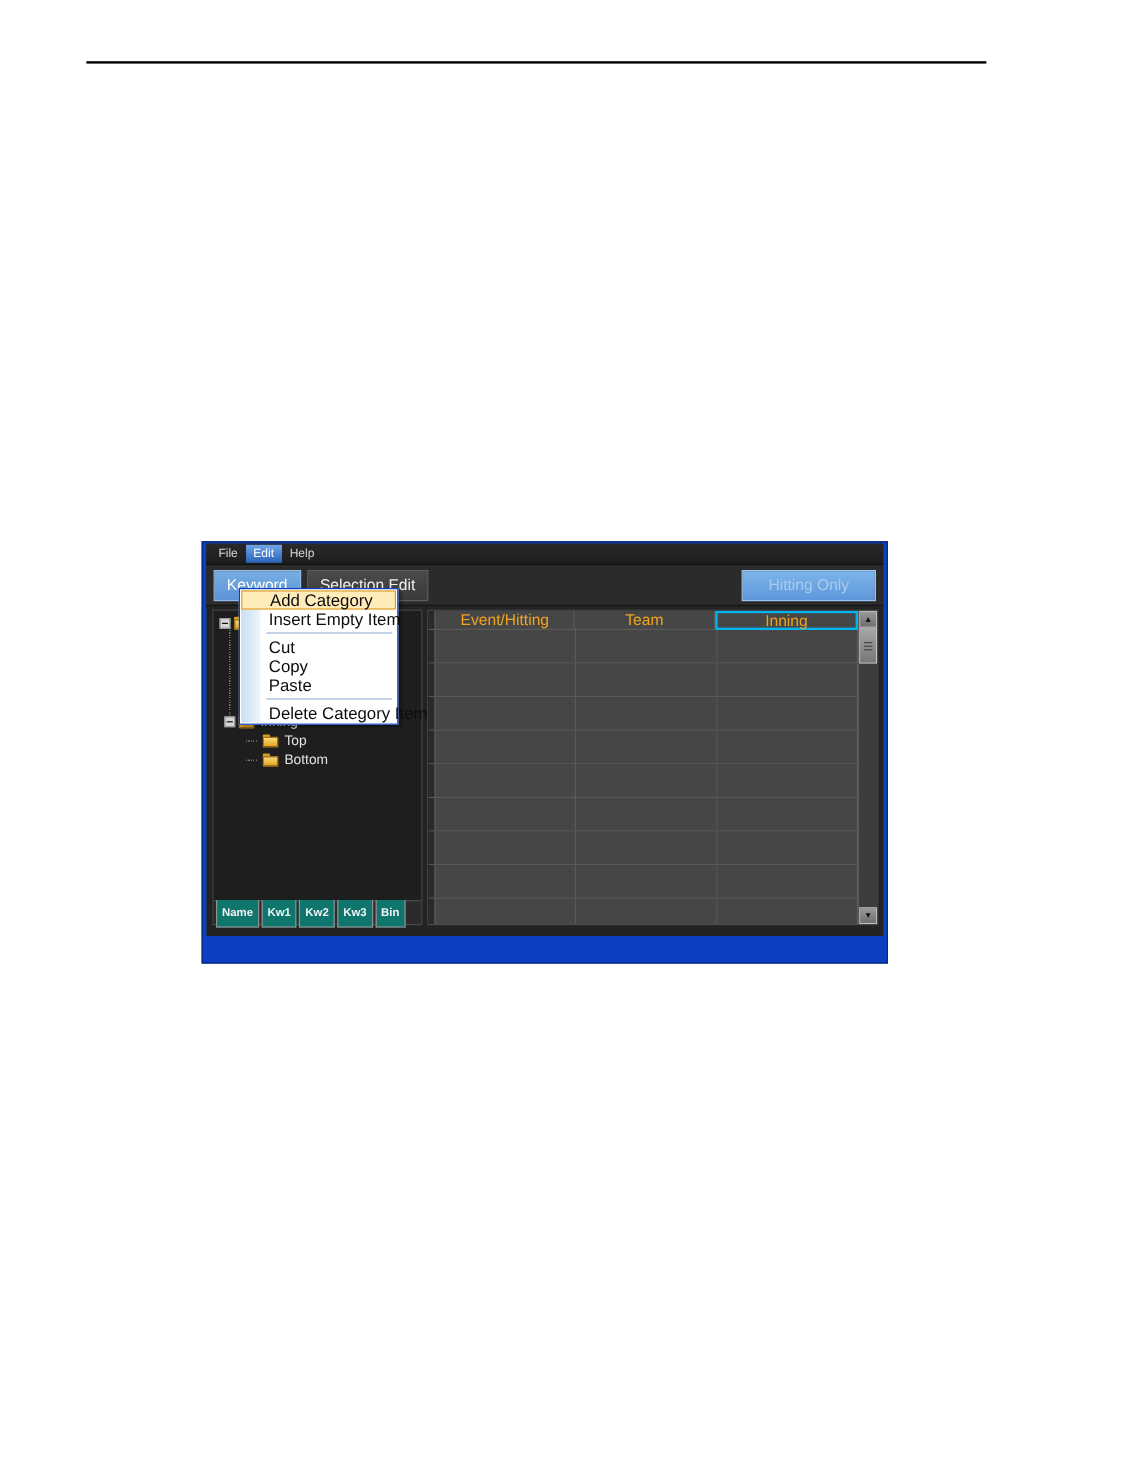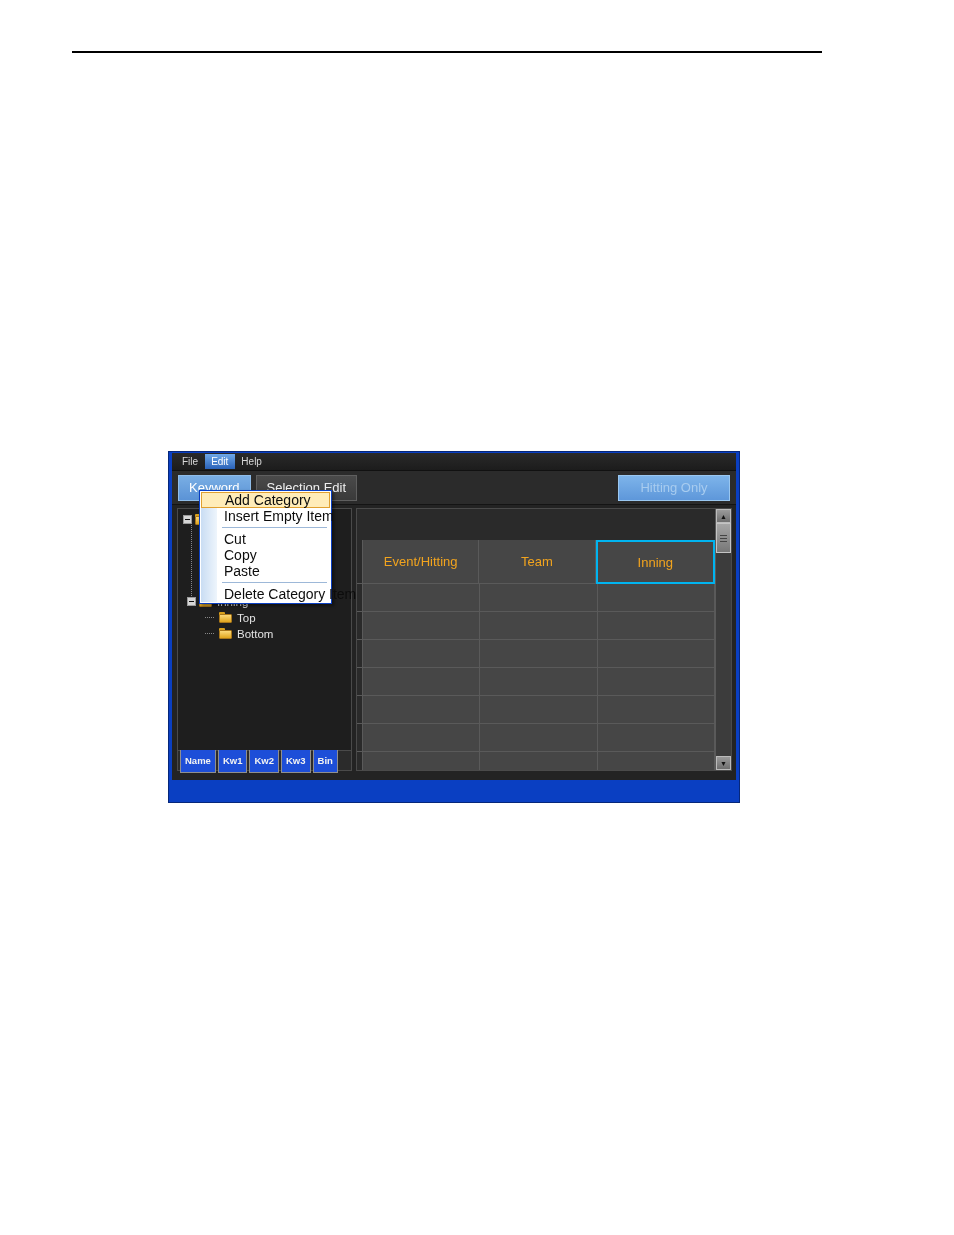--- a/index.html
+++ b/index.html
@@ -264,21 +264,21 @@
     border-top: 1px solid #4a4a4a;
     display: flex;
     align-items: center;
     padding: 0 2px;
     box-sizing: border-box;
   }
   .tab-btn {
     height: 25px;
     border: 1px solid #8f8f8f;
     box-sizing: border-box;
-    background: #1d4ed8;
+    background: #0f766e;
     color: #f2f2f2;
     font-size: 9.5px;
     font-weight: bold;
     display: flex; align-items: center; justify-content: center;
     padding: 0 4px;
     margin-right: 2px;
     font-family: "Liberation Sans", sans-serif;
   }
 
   
@@ -294,21 +294,21 @@
     flex: 1 1 auto;
     display: flex;
     flex-direction: column;
     background: #2a2a2a;
   }
   .grid-row {
     display: flex;
     height: 28px;
     flex: 0 0 auto;
   }
-  .grid-row.header { height: 44px; margin-top: 31px; }
+  .grid-row.header { height: 16px; }
   .grid-cell {
     flex: 1 1 0;
     border-right: 1px solid #5a5a5a;
     border-bottom: 1px solid #5a5a5a;
     background: #464646;
     box-sizing: border-box;
     display: flex;
     align-items: center;
     justify-content: center;
     font-size: 13px;

